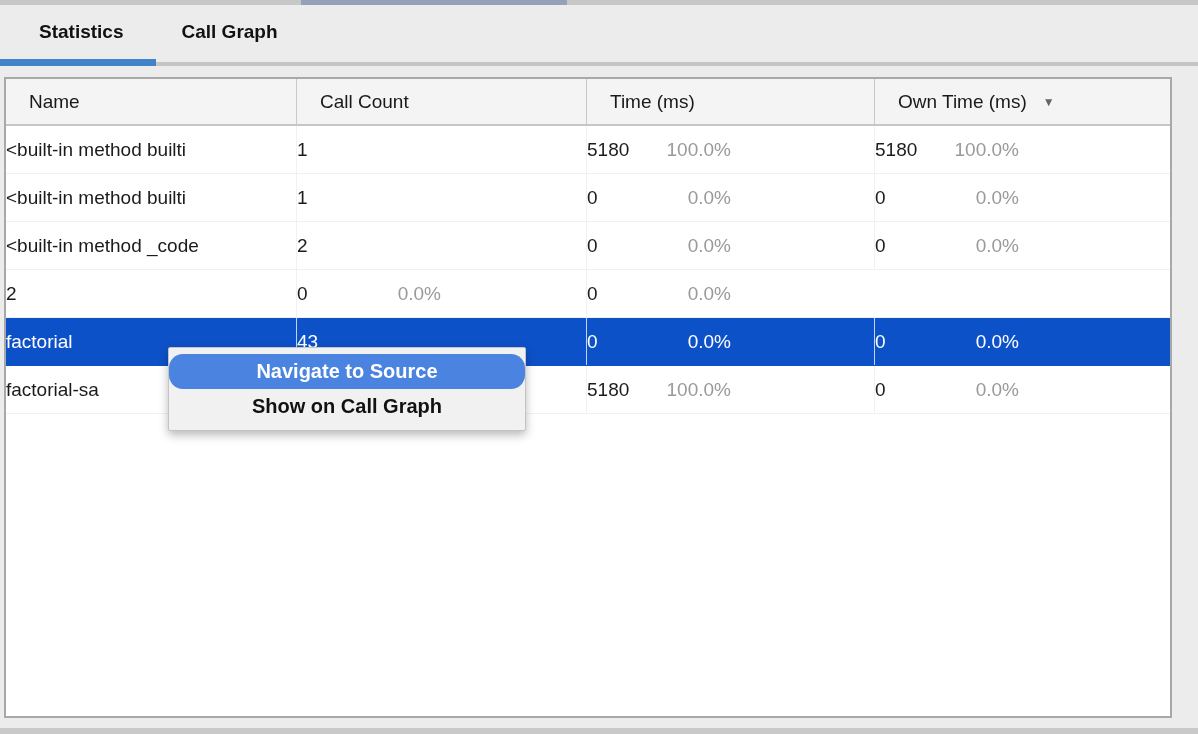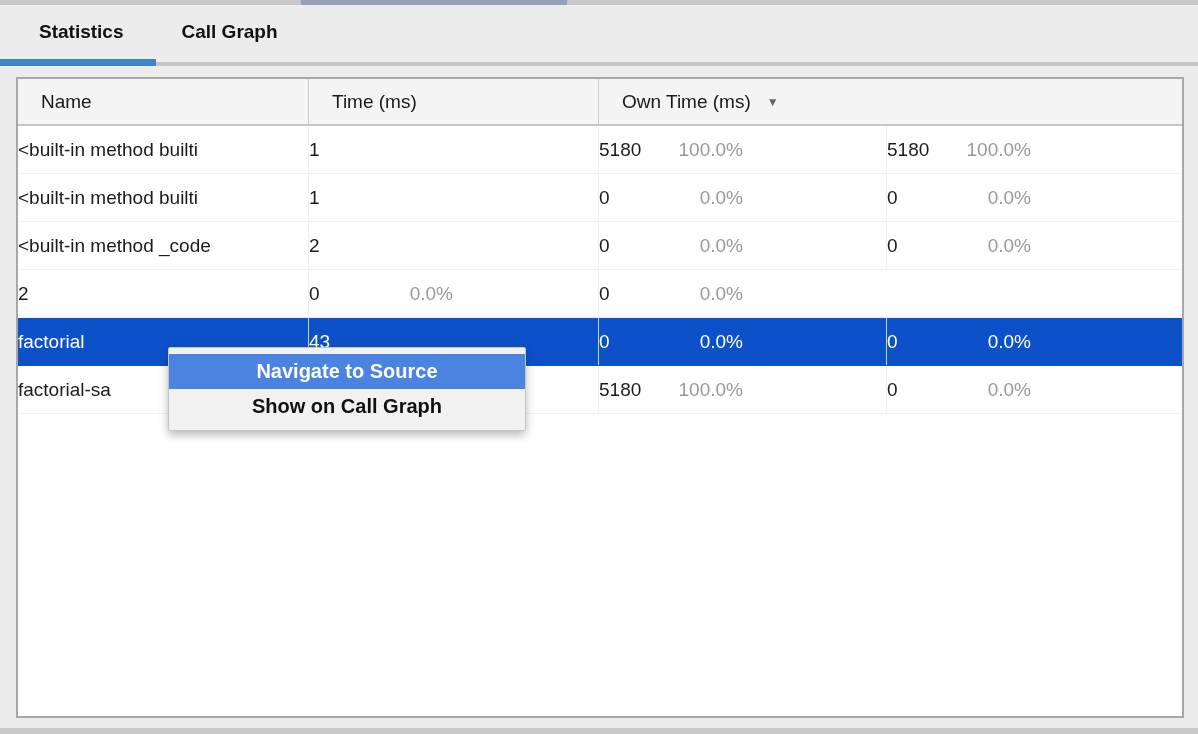--- a/index.html
+++ b/index.html
@@ -18,21 +18,21 @@
 
   
   .tabs { position:absolute; top:5px; left:15px; height:54px; display:flex; align-items:stretch; }
   .tab { display:flex; align-items:center; padding:0 24px; font-size:19px; font-weight:600; color:#111; cursor:default; }
   .tab + .tab { margin-left:10px; }
   .tab-underline-active { position:absolute; top:59px; left:0; width:156px; height:7px; background:var(--tab-underline,#4083c9); }
   .tab-underline-rest { position:absolute; top:62px; left:156px; width:1042px; height:4px; background:#c5c5c5; }
 
   
   .table {
-    position:absolute; left:16px; top:77px; width:1168px; height:641px;
+    position:absolute; left:4px; top:77px; width:1168px; height:641px;
     background:#ffffff; border:2px solid #a8a8a8;
   }
   .thead {
     display:grid; grid-template-columns:291px 290px 288px 1fr;
     height:47px; background:#f4f4f4; border-bottom:2px solid #c6c6c6;
   }
   .th {
     display:flex; align-items:center; padding-left:23px;
     font-size:19px; color:#1a1a1a; border-right:1px solid #c9c9c9;
     white-space:nowrap; overflow:hidden;
@@ -58,21 +58,21 @@
   .row.selected .pct { color:#ffffff; }
 
   
   .context-menu {
     position:absolute; left:168px; top:347px; width:358px;
     background:#f1f1f1; border:1px solid #c4c4c4; border-radius:2px;
     padding:6px 0; box-shadow:0 4px 10px rgba(0,0,0,0.28);
   }
   .menu-item {
     height:35px; display:flex; align-items:center; justify-content:center;
-    font-size:20px; font-weight:600; color:#111; cursor:default;
+    font-size:20px; font-weight:600; color:#111; cursor:default;border-radius:14px;
   }
   .menu-item.highlighted { background:var(--menu-highlight,#4a84e0); color:#ffffff; }
 
   
   .bottom-strip { position:absolute; bottom:0; left:0; width:1198px; height:6px; background:#c9c9c9; }
 </style>
 </head>
 <body style="--selection: #0d51c9; --menu-highlight: #4a84e0; --tab-underline: #4083c9; --strip-accent: #93a2b9; --percent-text: #9a9a9a;">
 
 <div class="top-strip">
@@ -83,20 +83,23 @@
   <div class="tab">Statistics</div>
   <div class="tab">Call Graph</div>
 </div>
 <div class="tab-underline-active"></div>
 <div class="tab-underline-rest"></div>
 
 <div class="table">
   <div class="thead">
     <div class="th">
       <span>Name</span>
+    </div>
+    <div class="th">
+      <span>Call Count</span>
     </div>
     <div class="th">
       <span>Time (ms)</span>
     </div>
     <div class="th">
       <span>Own Time (ms)</span>
       <span class="sort-icon">▼</span>
     </div>
   </div>
 

